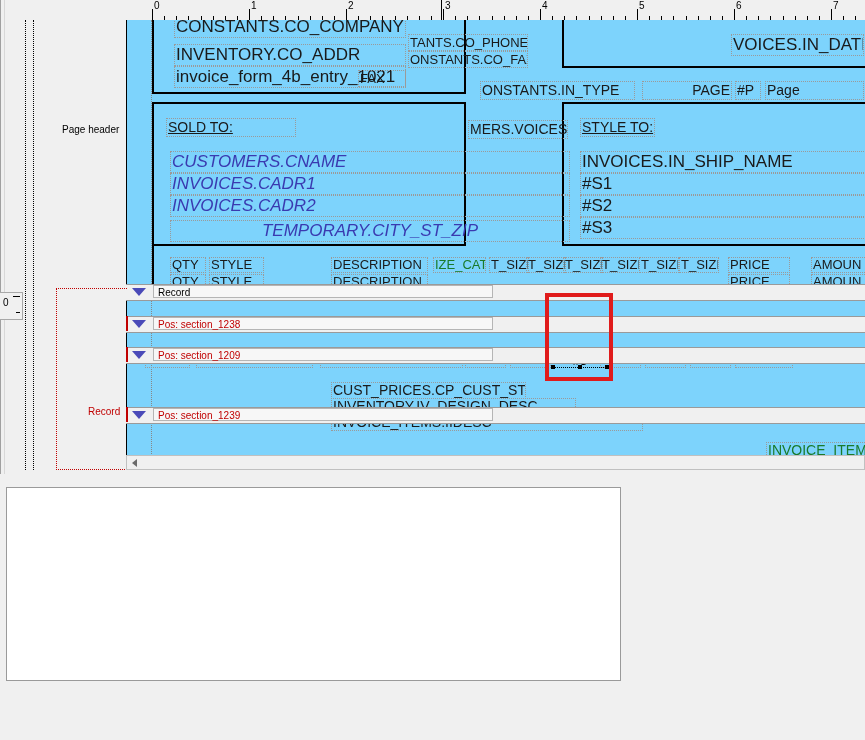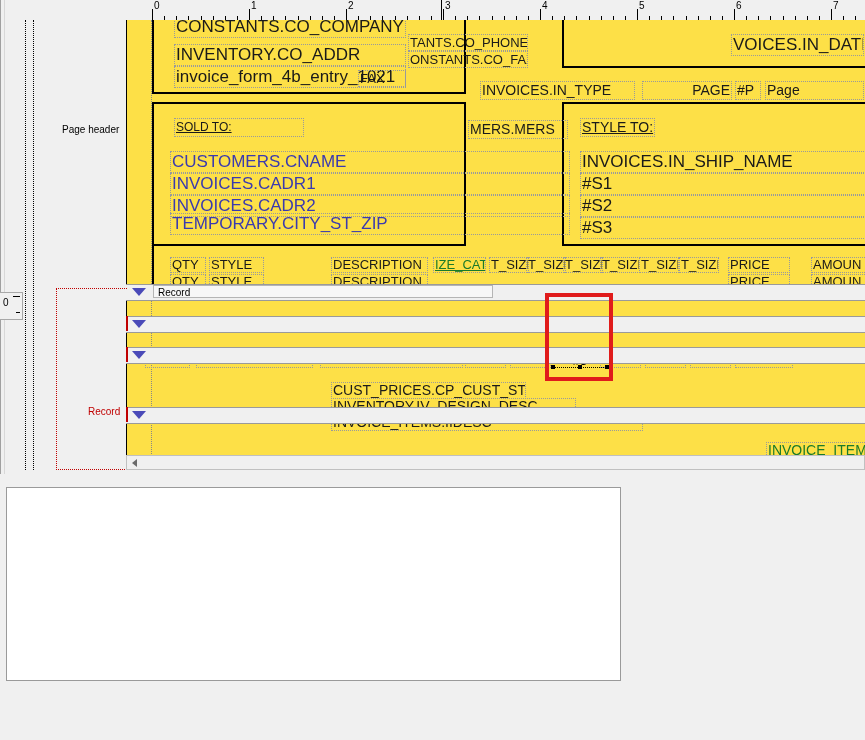--- a/index.html
+++ b/index.html
@@ -33,30 +33,30 @@
   
   #vruler{position:absolute;left:0px;top:292px;width:22px;height:26px;background:#f0f0f0;border:1px solid #a8a8a8;border-left:none;}
   #vruler .num{position:absolute;left:3px;top:4px;font-size:10px;}
   #vruler .vt{position:absolute;right:2px;width:7px;height:1px;background:#000;}
 
   
   .bandlabel{position:absolute;font-size:10px;color:#000;white-space:nowrap;}
   .bandlabel.rec{color:#c00000;}
 
   
-  #canvas{position:absolute;left:126px;top:20px;width:739px;height:450px;background:#fde047;overflow:hidden;}
+  #canvas{position:absolute;left:126px;top:20px;width:739px;height:450px;background:#7dd3fc;overflow:hidden;}
   #canvas .pageborder{position:absolute;left:0px;top:0;width:1px;height:450px;background:#000;}
   #canvas .marginguide{position:absolute;top:0;width:0;height:450px;border-left:1px dotted #888;}
 
   
   .el{position:absolute;box-sizing:border-box;border:1px dotted #9a9a9a;
       white-space:nowrap;overflow:hidden;line-height:1;padding:0 1px;}
   .el.nb{border:none;}
-  .el.blue{color:#3a3ab0;}
-  .el.green{color:#1a7a2a;text-decoration:underline;}
+  .el.blue{color:#3a3ab0;font-style:italic;}
+  .el.green{color:#1a7a2a;}
   .el.black{color:#1a1a1a;}
   .el.u{text-decoration:underline;}
 
   .hline{position:absolute;background:#000;height:1px;}
   .vline{position:absolute;background:#000;width:1px;}
 
   
   .secbar{position:absolute;left:0;width:739px;height:15px;background:#f0f0f0;border-top:1px solid #9a9a9a;border-bottom:1px solid #9a9a9a;}
   .secbar .caption{position:absolute;left:27px;top:0px;height:13px;line-height:13px;padding:0 4px;
       background:#f7f7f7;border:1px solid #b5b5b5;font-size:10px;min-width:340px;box-sizing:border-box;}
@@ -187,30 +187,30 @@
     <div class="vline" style="left:26px;top:222px;height:52px;width:2px;"></div>
 
     <div id="elements">
         <div class="el black" style="left: 48px; top: -4px; width: 232px; height: 22px; font-size: 17px; line-height: 20px;">CONSTANTS.CO_COMPANY</div>
         <div class="el black" style="left: 48px; top: 24px; width: 232px; height: 22px; font-size: 17px; line-height: 20px;">INVENTORY.CO_ADDR</div>
         <div class="el black" style="left: 48px; top: 46px; width: 232px; height: 22px; font-size: 17px; line-height: 20px;">invoice_form_4b_entry_1021</div>
         <div class="el black" style="left: 282px; top: 14px; width: 120px; height: 17px; font-size: 13px; line-height: 15px; text-align: center;">TANTS.CO_PHONE</div>
         <div class="el black" style="left: 282px; top: 31px; width: 120px; height: 17px; font-size: 13px; line-height: 15px;">ONSTANTS.CO_FAX</div>
         <div class="el black" style="left: 232px; top: 50px; width: 48px; height: 17px; font-size: 13px; line-height: 15px;">FAX</div>
         <div class="el black" style="left: 605px; top: 14px; width: 133px; height: 22px; font-size: 17px; line-height: 20px;">VOICES.IN_DATE</div>
-        <div class="el black" style="left: 354px; top: 61px; width: 155px; height: 19px; font-size: 14px; line-height: 17px;">INVOICES.IN_TYPE</div>
+        <div class="el black" style="left: 354px; top: 61px; width: 155px; height: 19px; font-size: 14px; line-height: 17px;">ONSTANTS.IN_TYPE</div>
         <div class="el black" style="left: 516px; top: 61px; width: 90px; height: 19px; font-size: 14px; line-height: 17px; text-align: right;">PAGE</div>
         <div class="el black" style="left: 609px; top: 61px; width: 26px; height: 19px; font-size: 14px; line-height: 17px;">#P</div>
         <div class="el black" style="left: 639px; top: 61px; width: 99px; height: 19px; font-size: 14px; line-height: 17px;">Page</div>
-        <div class="el black u" style="left: 48px; top: 98px; width: 130px; height: 19px; font-size: 12px; line-height: 17px;">SOLD TO:</div>
-        <div class="el black" style="left: 342px; top: 100px; width: 100px; height: 19px; font-size: 14px; line-height: 17px;">MERS.MERS</div>
+        <div class="el black u" style="left: 40px; top: 98px; width: 130px; height: 19px; font-size: 14px; line-height: 17px;">SOLD TO:</div>
+        <div class="el black" style="left: 342px; top: 100px; width: 100px; height: 19px; font-size: 14px; line-height: 17px;">MERS.VOICES</div>
         <div class="el blue" style="left: 44px; top: 131px; width: 400px; height: 22px; font-size: 17px; line-height: 20px;">CUSTOMERS.CNAME</div>
         <div class="el blue" style="left: 44px; top: 153px; width: 400px; height: 22px; font-size: 17px; line-height: 20px;">INVOICES.CADR1</div>
         <div class="el blue" style="left: 44px; top: 175px; width: 400px; height: 22px; font-size: 17px; line-height: 20px;">INVOICES.CADR2</div>
-        <div class="el blue" style="left: 44px; top: 193px; width: 400px; height: 22px; font-size: 17px; line-height: 20px;">TEMPORARY.CITY_ST_ZIP</div>
+        <div class="el blue" style="left: 44px; top: 200px; width: 400px; height: 22px; font-size: 17px; line-height: 20px; text-align: center;">TEMPORARY.CITY_ST_ZIP</div>
         <div class="el black u" style="left: 454px; top: 98px; width: 75px; height: 19px; font-size: 14px; line-height: 17px;">STYLE TO:</div>
         <div class="el black" style="left: 454px; top: 131px; width: 400px; height: 22px; font-size: 17px; line-height: 20px;">INVOICES.IN_SHIP_NAME</div>
         <div class="el black" style="left: 454px; top: 153px; width: 400px; height: 22px; font-size: 17px; line-height: 20px;">#S1</div>
         <div class="el black" style="left: 454px; top: 175px; width: 400px; height: 22px; font-size: 17px; line-height: 20px;">#S2</div>
         <div class="el black" style="left: 454px; top: 197px; width: 400px; height: 22px; font-size: 17px; line-height: 20px;">#S3</div>
         <div class="el black" style="left: 44px; top: 237px; width: 36px; height: 16px; font-size: 13px; line-height: 14px;">QTY</div>
         <div class="el black" style="left: 83px; top: 237px; width: 55px; height: 16px; font-size: 13px; line-height: 14px;">STYLE</div>
         <div class="el black" style="left: 205px; top: 237px; width: 97px; height: 16px; font-size: 13px; line-height: 14px;">DESCRIPTION</div>
         <div class="el green" style="left: 307px; top: 237px; width: 53px; height: 16px; font-size: 13px; line-height: 14px;">IZE_CAT</div>
         <div class="el black" style="left: 363px; top: 237px; width: 40px; height: 16px; font-size: 13px; line-height: 14px;">T_SIZE</div>
@@ -264,28 +264,31 @@
     </div>
 
     <div id="sectionbars">
         <div class="secbar" style="top: 264px;">
           <div class="tri"></div>
           <div class="caption">Record</div>
         </div>
         <div class="secbar" style="top: 296px;">
           <div class="ltick"></div>
           <div class="tri"></div>
+          <div class="caption red">Pos: section_1238</div>
         </div>
         <div class="secbar" style="top: 327px;">
           <div class="ltick"></div>
           <div class="tri"></div>
+          <div class="caption red">Pos: section_1209</div>
         </div>
         <div class="secbar" style="top: 387px;">
           <div class="ltick"></div>
           <div class="tri"></div>
+          <div class="caption red">Pos: section_1239</div>
         </div>
       </div>
   </div>
 
   <div id="redrect" style="left: 545px; top: 293px; width: 68px; height: 88px;"></div>
 
   <div class="abs" style="left:56px;top:288px;width:70px;height:180px;border:1px dotted #c00000;border-right:none;"></div>
 
   <div id="hscroll">
     <div class="arrow"></div>

